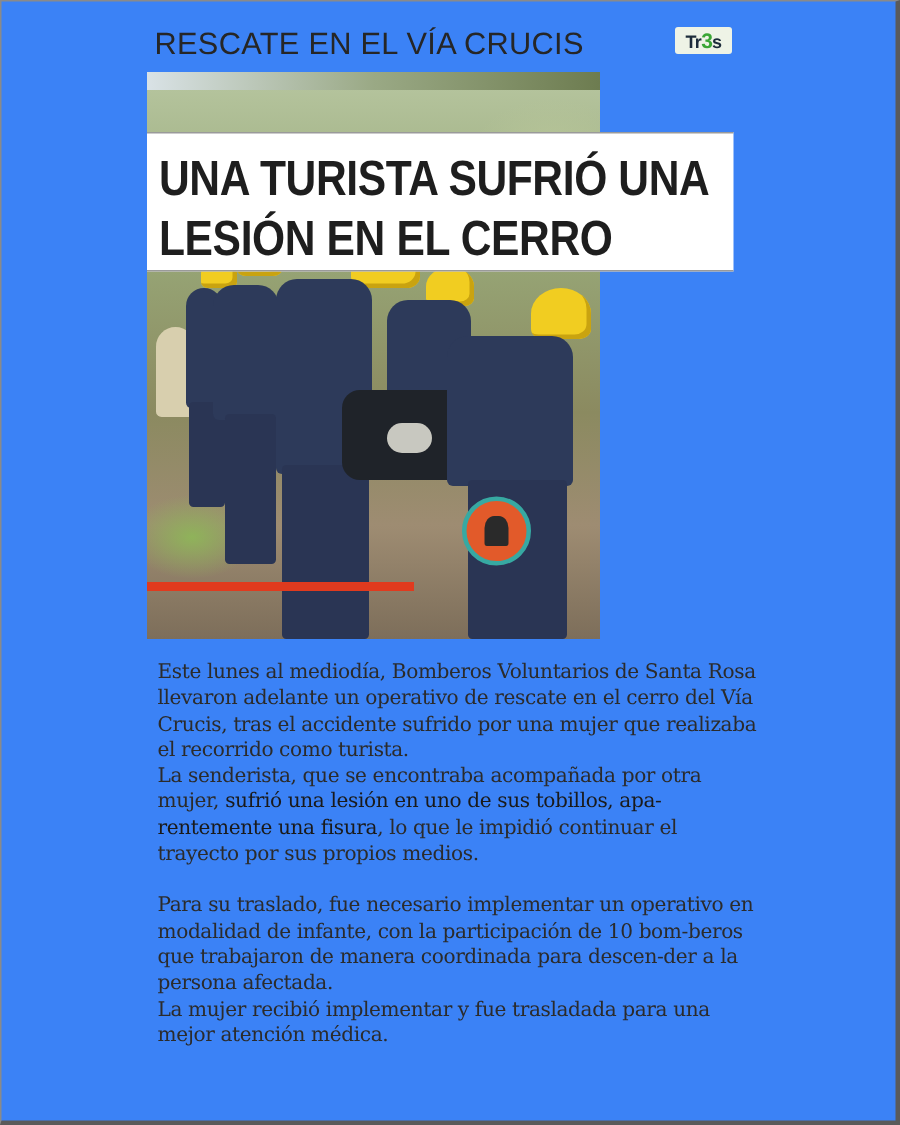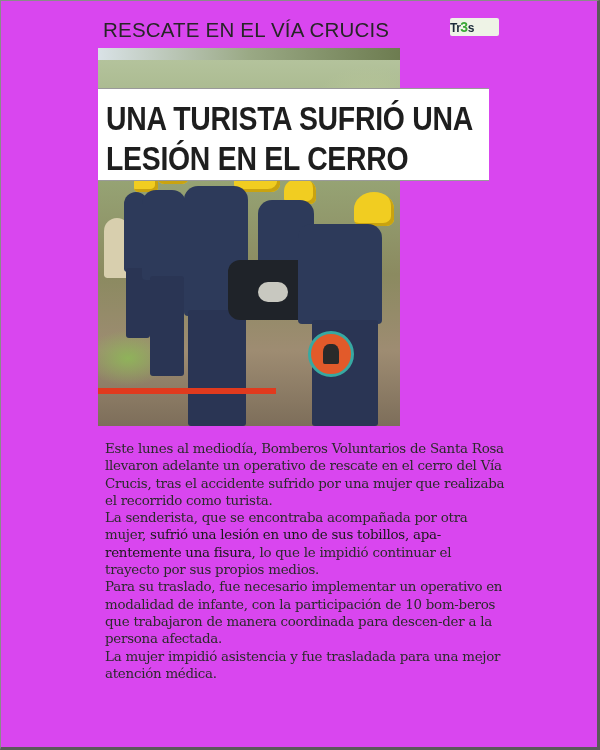--- a/index.html
+++ b/index.html
@@ -1,32 +1,32 @@
 <!DOCTYPE html>
 <html><head>
 <meta charset="utf-8">
 <style>
   html, body { margin: 0; padding: 0; background: #ffffff; }
   body { width: 600px; height: 750px; overflow: hidden; position: relative; font-family: "DejaVu Serif", serif; }
   .page {
     position: absolute; left: 0; top: 0; width: 600px; height: 750px; box-sizing: border-box;
     border-left: 1px solid #8a8a8a; border-top: 1px solid #8a8a8a;
     border-right: 3px solid #5a5a5a; border-bottom: 3px solid #5a5a5a;
-    background: #d946ef;
+    background: #3b82f6;
   }
   .kicker {
     position: absolute; left: 102px; top: 17px;
     font-family: "Liberation Sans", sans-serif; font-size: 20.5px; color: #262626;
     letter-spacing: 0.2px; white-space: nowrap;
   }
   .logo {
-    position: absolute; left: 449px; top: 17px; width: 49px; height: 18px;
+    position: absolute; left: 449px; top: 17px; width: 38px; height: 18px;
     background: #eef3e6; border-radius: 2px;
     font-family: "Liberation Sans", sans-serif; font-weight: 700; font-size: 12px;
-    line-height: 18px; text-align: left; color: #1c2b3a; letter-spacing: -0.5px;
+    line-height: 18px; text-align: center; color: #1c2b3a; letter-spacing: -0.5px;
   }
   .logo .three { color: #3aa635; font-size: 14px; }
   .photo {
     position: absolute; left: 97px; top: 47px; width: 302px; height: 378px; overflow: hidden;
     background:
       radial-gradient(ellipse 60px 40px at 30px 310px, #8fb35a 0%, transparent 70%),
       radial-gradient(ellipse 80px 60px at 270px 60px, #b9c79a 0%, transparent 70%),
       linear-gradient(180deg, #b7c6a0 0%, #98a878 30%, #8b8a60 60%, #9e8c72 80%, #7d6e5a 100%);
   }
   .photo .sky { position: absolute; left: 0; top: 0; width: 100%; height: 12px; background: linear-gradient(90deg,#d9e2e6,#9aa985 50%,#6d7c50); }
@@ -49,21 +49,21 @@
     font-family: "Liberation Sans", sans-serif; font-weight: 700; font-size: 33px; line-height: 40px;
     color: #1e1e1e; letter-spacing: -0.3px; transform: scaleX(0.86); transform-origin: left top;
     white-space: nowrap;
   }
   .body-text {
     position: absolute; left: 104px; top: 439px; width: 400px;
     font-family: "DejaVu Serif", serif; font-size: 13.4px; line-height: 17.3px; color: #2b2b2b;
     letter-spacing: -0.25px;
   }
   .body-text p { margin: 0; }
-  .body-text p.gap { }
+  .body-text p.gap { margin-top: 17px; }
   .body-text b { font-weight: 400; color: #1a1a1a; }
 </style>
 </head>
 <body>
 
 <div class="page">
 
   <div class="kicker">RESCATE EN EL VÍA CRUCIS</div>
 
   <div class="logo">
@@ -103,16 +103,16 @@
     <h1 class="headline">
       <span>UNA TURISTA SUFRIÓ UNA</span><br>
       <span>LESIÓN EN EL CERRO</span>
     </h1>
   </div>
 
   <div class="body-text">
     <p>Este lunes al mediodía, Bomberos Voluntarios de Santa Rosa  llevaron adelante un operativo de rescate en el cerro del Vía Crucis, tras el accidente sufrido por una mujer que realizaba el recorrido como turista.</p>
     <p><span>La senderista, que se encontraba acompañada por otra mujer, </span><b>sufrió una lesión en uno de sus tobillos, apa-rentemente una fisura</b><span>, lo que le impidió continuar el trayecto por sus propios medios.</span></p>
     <p class="gap">Para su traslado, fue necesario implementar un operativo en modalidad de infante, con la participación de 10 bom-beros que trabajaron de manera coordinada para descen-der a la persona afectada.</p>
-    <p>La mujer impidió asistencia y fue trasladada para una mejor atención médica.</p>
+    <p>La mujer recibió implementar y fue trasladada para una mejor atención médica.</p>
   </div>
 
 </div>
 
 </body></html>

